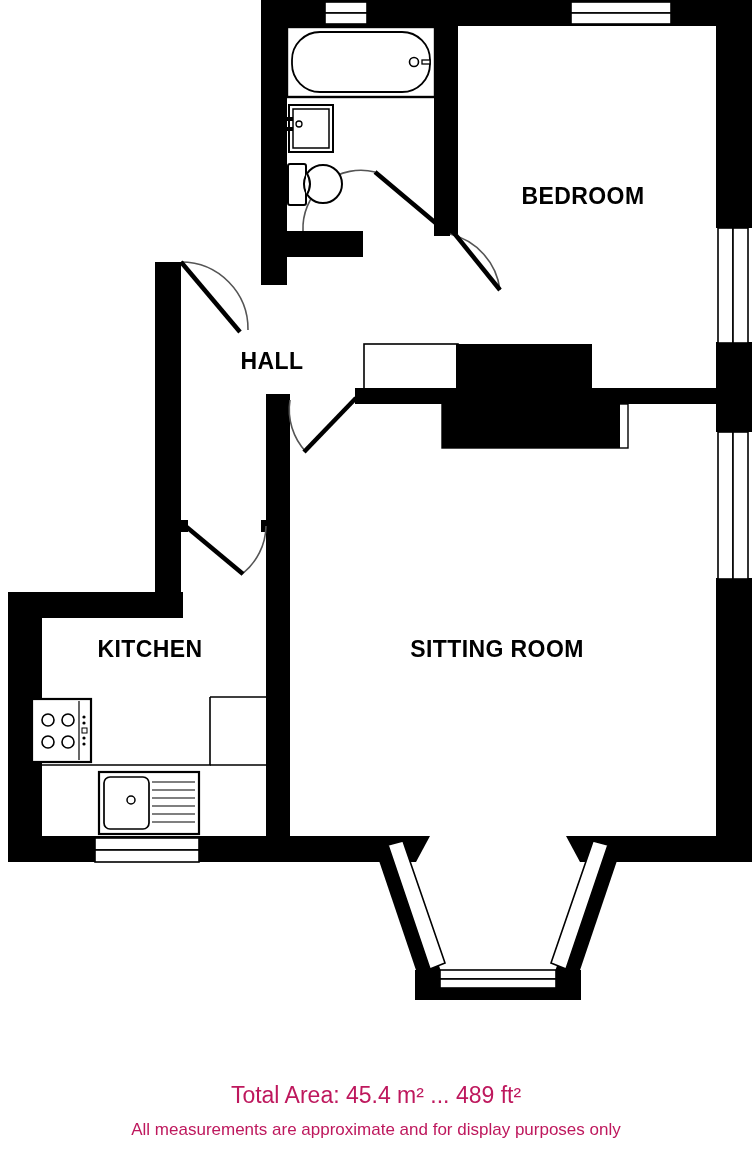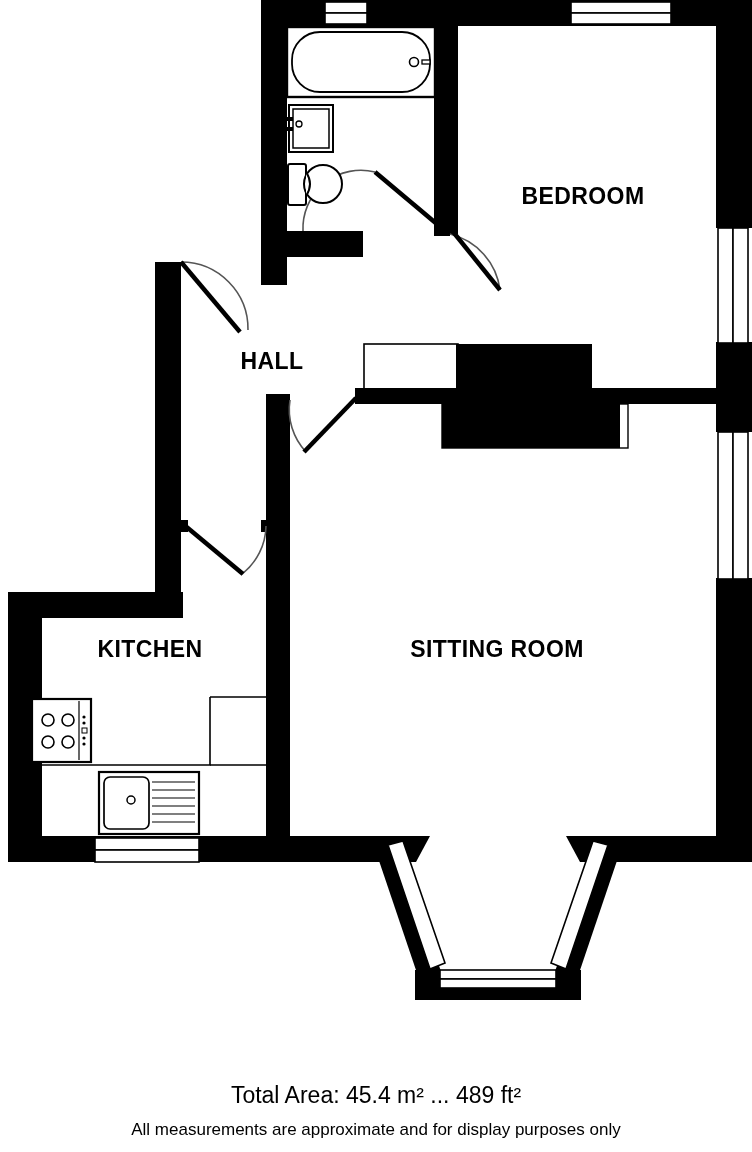--- a/index.html
+++ b/index.html
@@ -32,21 +32,21 @@
     font-size: 23px;
     fill: #000000;
     letter-spacing: 0.4px;
   }
   .footer {
     position: absolute;
     left: 0;
     top: 1080px;
     width: 752px;
     text-align: center;
-    color: #000000;
+    color: #be185d;
   }
   .footer-total {
     font-family: "Liberation Sans", sans-serif;
     font-size: 23px;
     line-height: 30px;
     margin: 0;
     white-space: nowrap;
   }
   .footer-note {
     font-family: "Liberation Sans", sans-serif;

